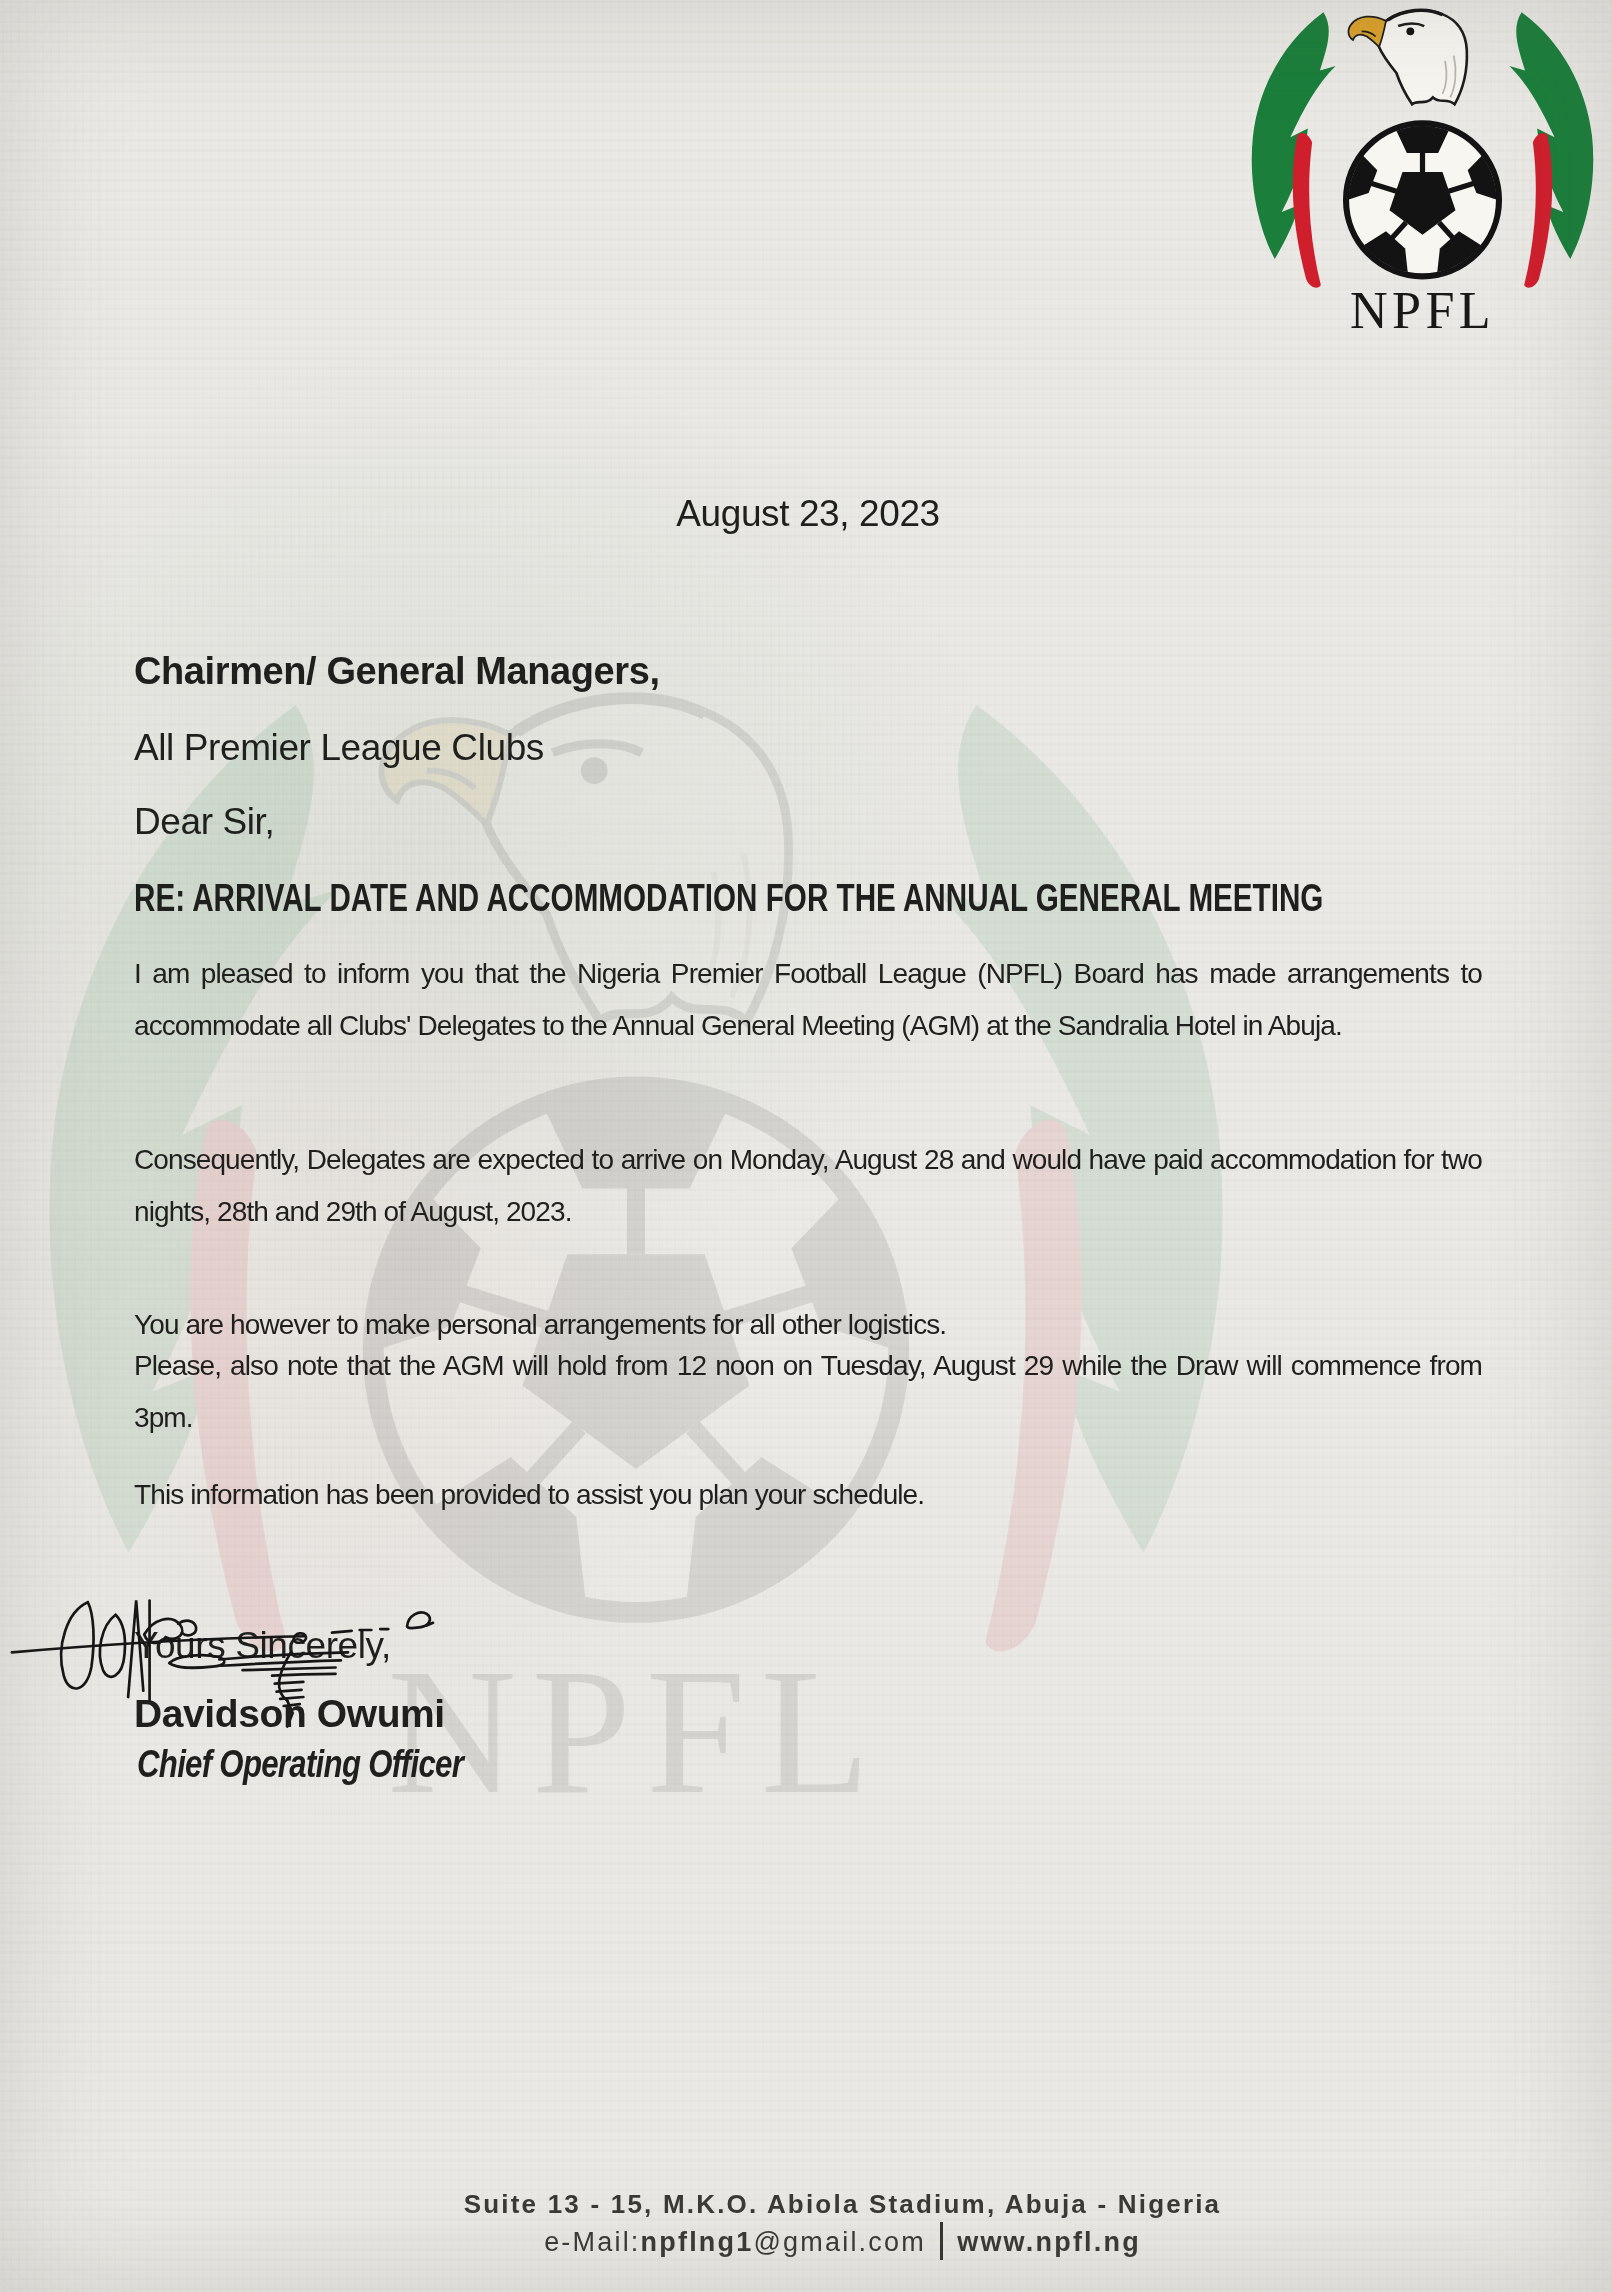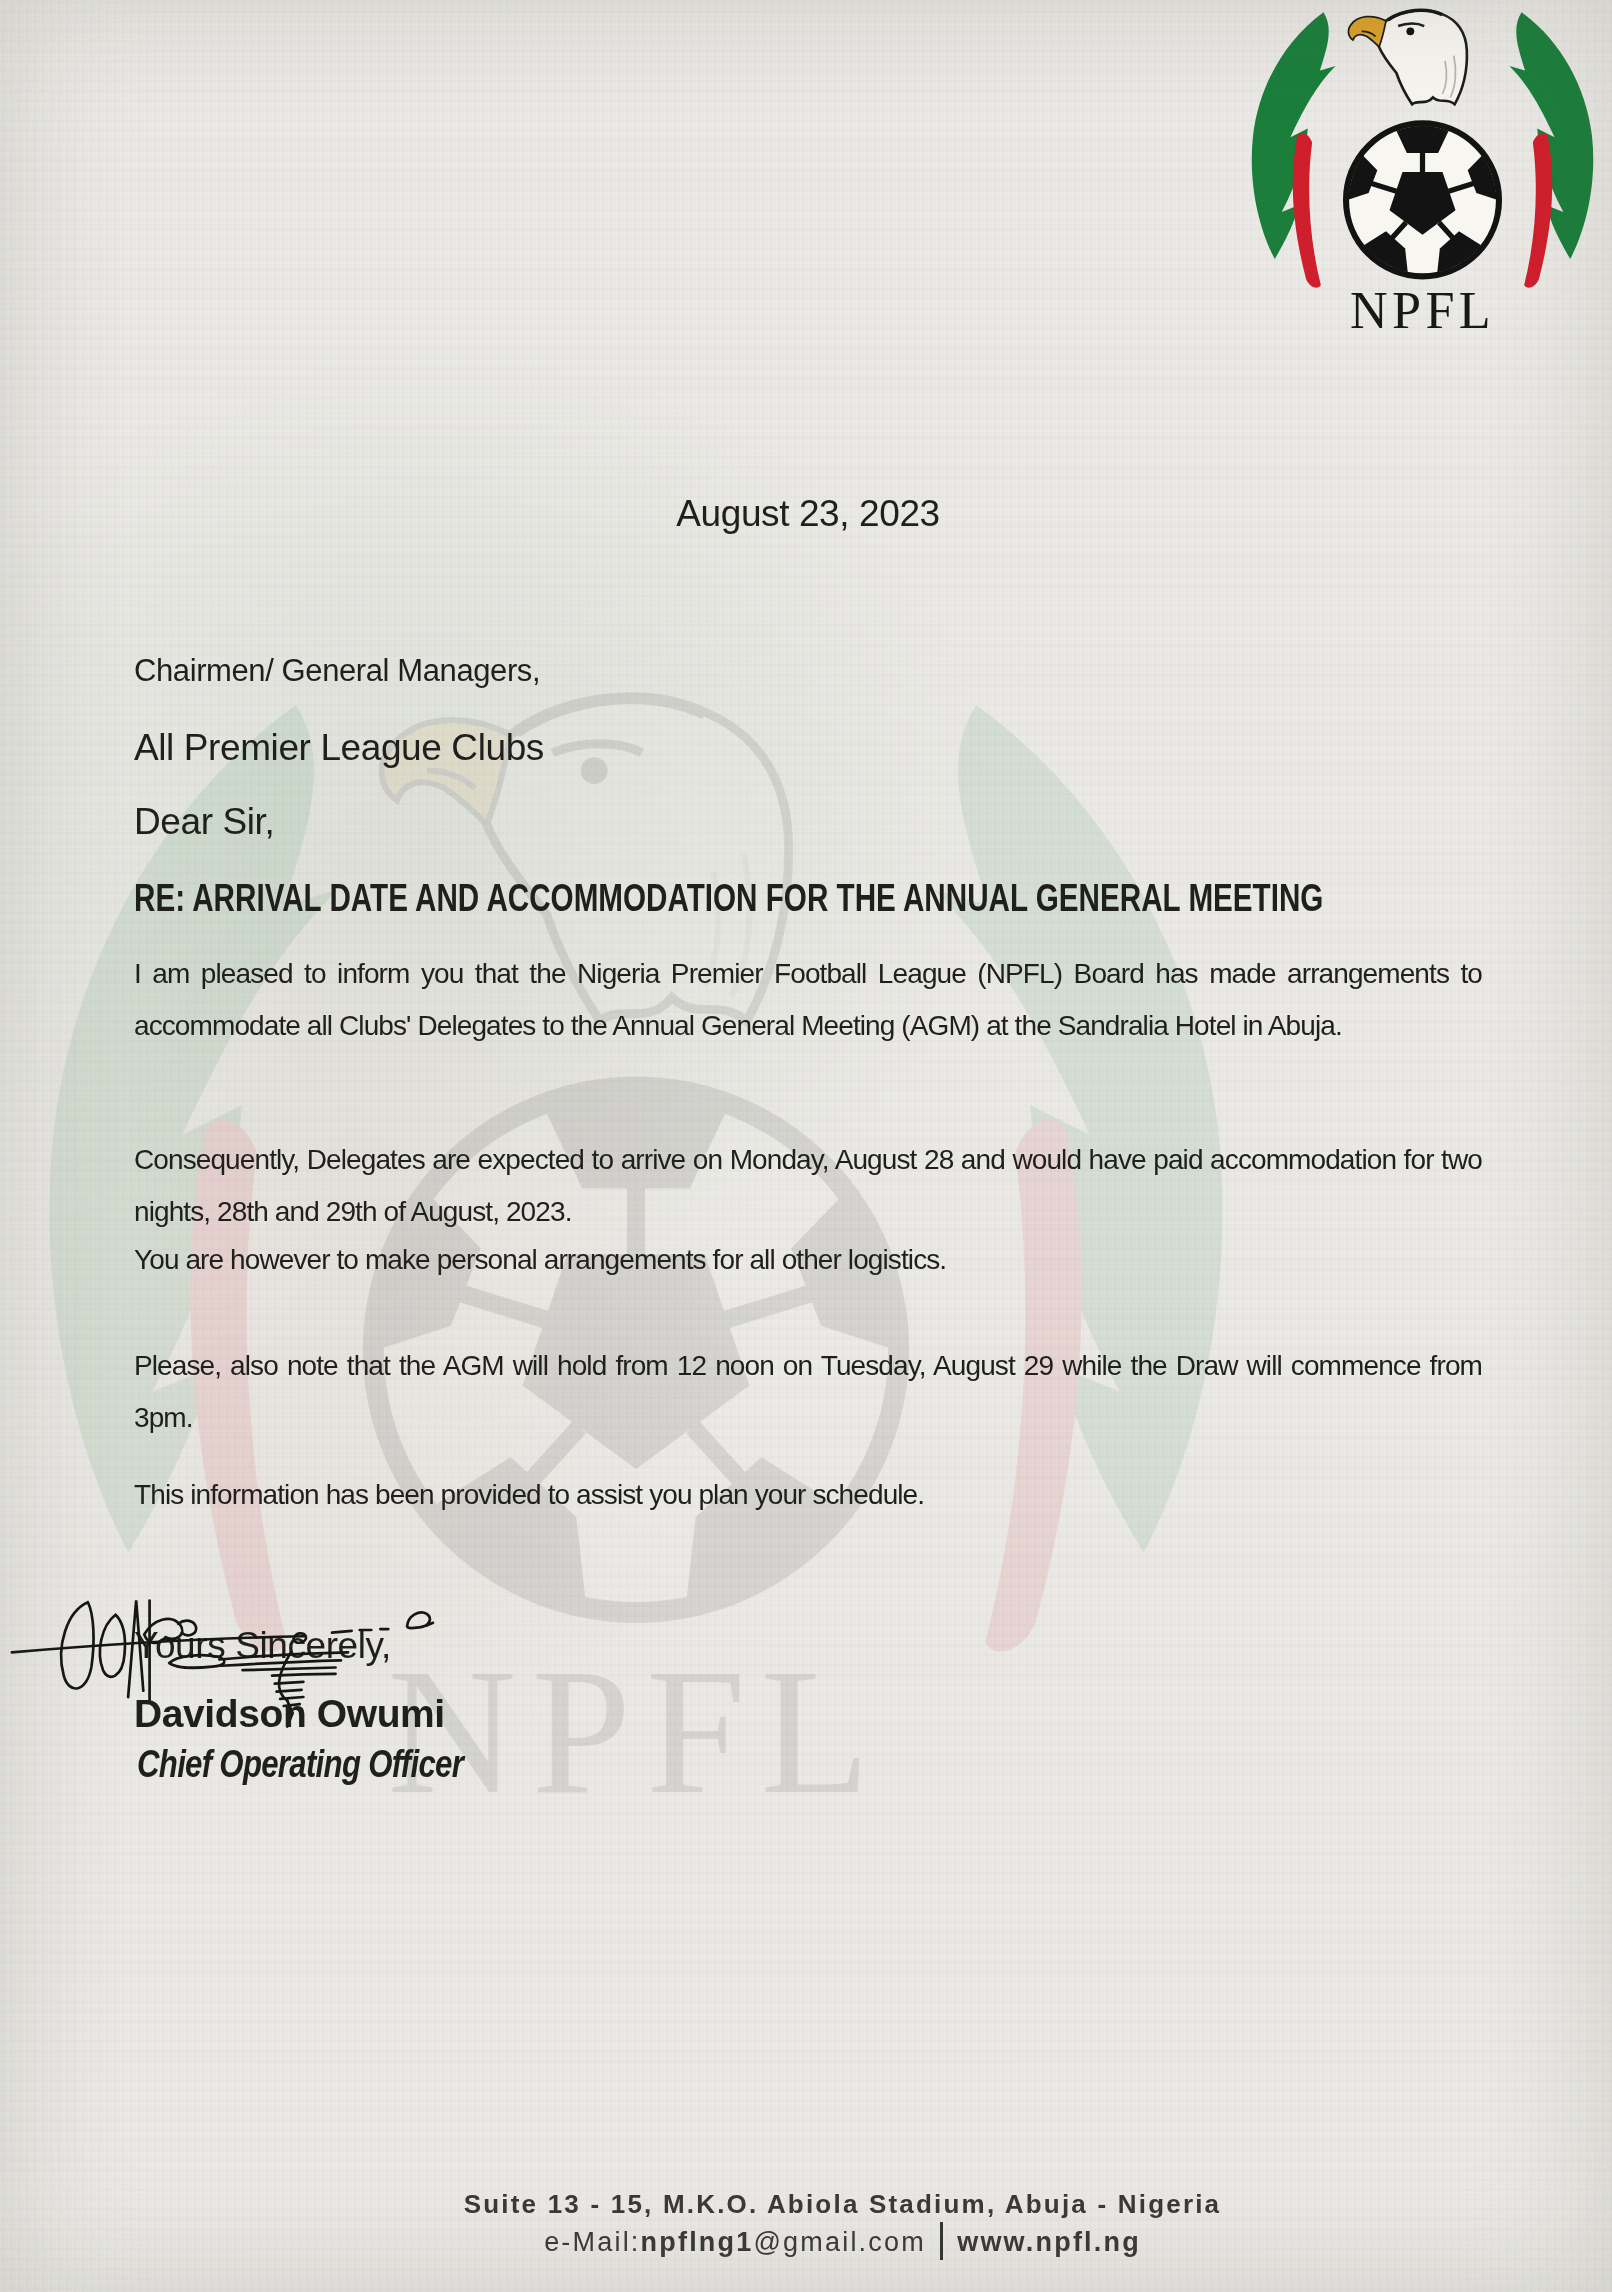--- a/index.html
+++ b/index.html
@@ -13,26 +13,26 @@
       repeating-linear-gradient(90deg, rgba(255,255,255,.05) 0 1.8px, rgba(0,0,0,.012) 1.8px 4.5px, transparent 4.5px 8px),
       repeating-linear-gradient(0deg, rgba(255,255,255,.04) 0 2.7px, rgba(120,118,110,.025) 2.7px 5.4px, transparent 5.4px 9.9px),
       radial-gradient(ellipse 806px 681px at 27% 36%, rgba(160,180,158,.17), transparent 70%),
       radial-gradient(ellipse 555px 806px at 21% 55%, rgba(195,158,148,.09), transparent 70%);
     overflow:hidden;
   }
   .abs { position:absolute; }
   .txt { left:134px; width:1348px; line-height:52px; font-size:37px; letter-spacing:-0.4px; }
   .para { font-size:28px; letter-spacing:-0.9px; text-align:justify; }
   .date        { top:488px;text-align:center; }
-  .recipient1  { top:645px; font-weight:400; font-size:31px; }
+  .recipient1  { top:645px; font-weight:700; font-size:38px; }
   .recipient2  { top:722px; }
   .salutation  { top:796px; }
   .subject     { top:872px; font-weight:700; font-size:38px; white-space:nowrap;
                  transform:scaleX(.78); transform-origin:left center; letter-spacing:0; }
-  .p1 { top:948px; } .p2 { top:1134px; } .p3 { top:1234px; }
+  .p1 { top:948px; } .p2 { top:1134px; } .p3 { top:1299px; }
   .p4 { top:1340px; } .p5 { top:1469px; }
   .closing     { top:1620px; }
   .sig-name    { top:1691px; left:134px; font-weight:700; font-size:39px; line-height:45px; letter-spacing:-0.4px;text-align:center; }
   .sig-title   { top:1741px; left:137px; font-weight:700; font-style:italic; font-size:39px; line-height:45px;
                  letter-spacing:-0.9px; transform:scaleX(.8); transform-origin:left center; }
   .header-logo { left:1240px; top:5.4px; }
   .watermark   { left:9px; top:681px; opacity:.095; pointer-events:none; }
   .signature   { left:7.2px; top:1596px; }
   .footer      { left:36px; top:2188px; width:1613px; text-align:center; color:#3a3936; }
   .footer-address { font-weight:700; font-size:26px; letter-spacing:2.2px; line-height:32px; }

